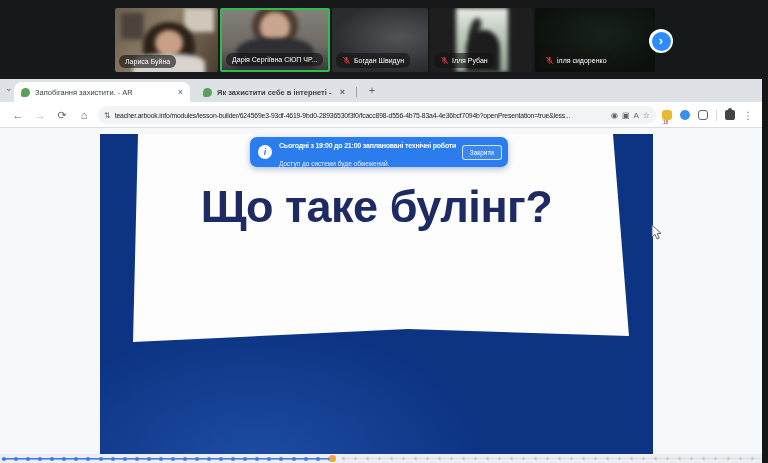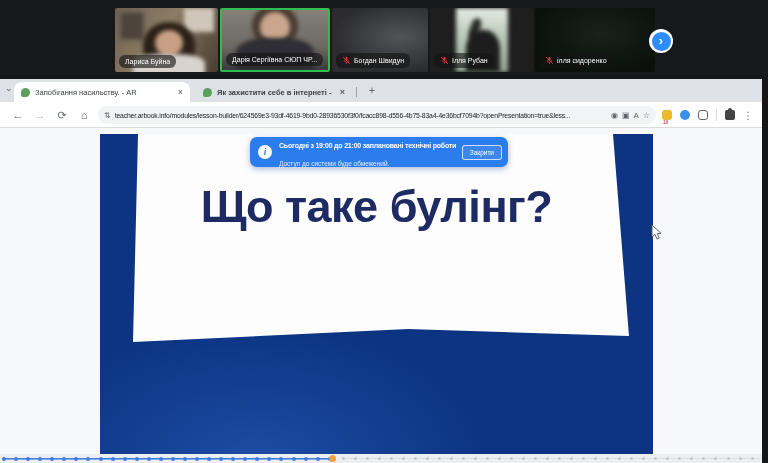--- a/index.html
+++ b/index.html
@@ -154,21 +154,21 @@
 
     <div class="nextbtn">
       <div class="inner">›</div>
     </div>
   </div>
 
   <div class="tabbar">
     <span class="tabsearch">⌄</span>
     <div class="tab active">
       <span class="favicon"></span>
-      <span class="title">Запобігання насильству. - AR</span>
+      <span class="title">Запобігання захистити. - AR</span>
       <span class="tabclose">×</span>
     </div>
     <div class="tab inactive">
       <span class="favicon"></span>
       <span class="title">Як захистити себе в інтернеті -</span>
       <span class="tabclose">×</span>
     </div>
     <div class="tabsep"></div>
     <div class="newtab">+</div>
   </div>

